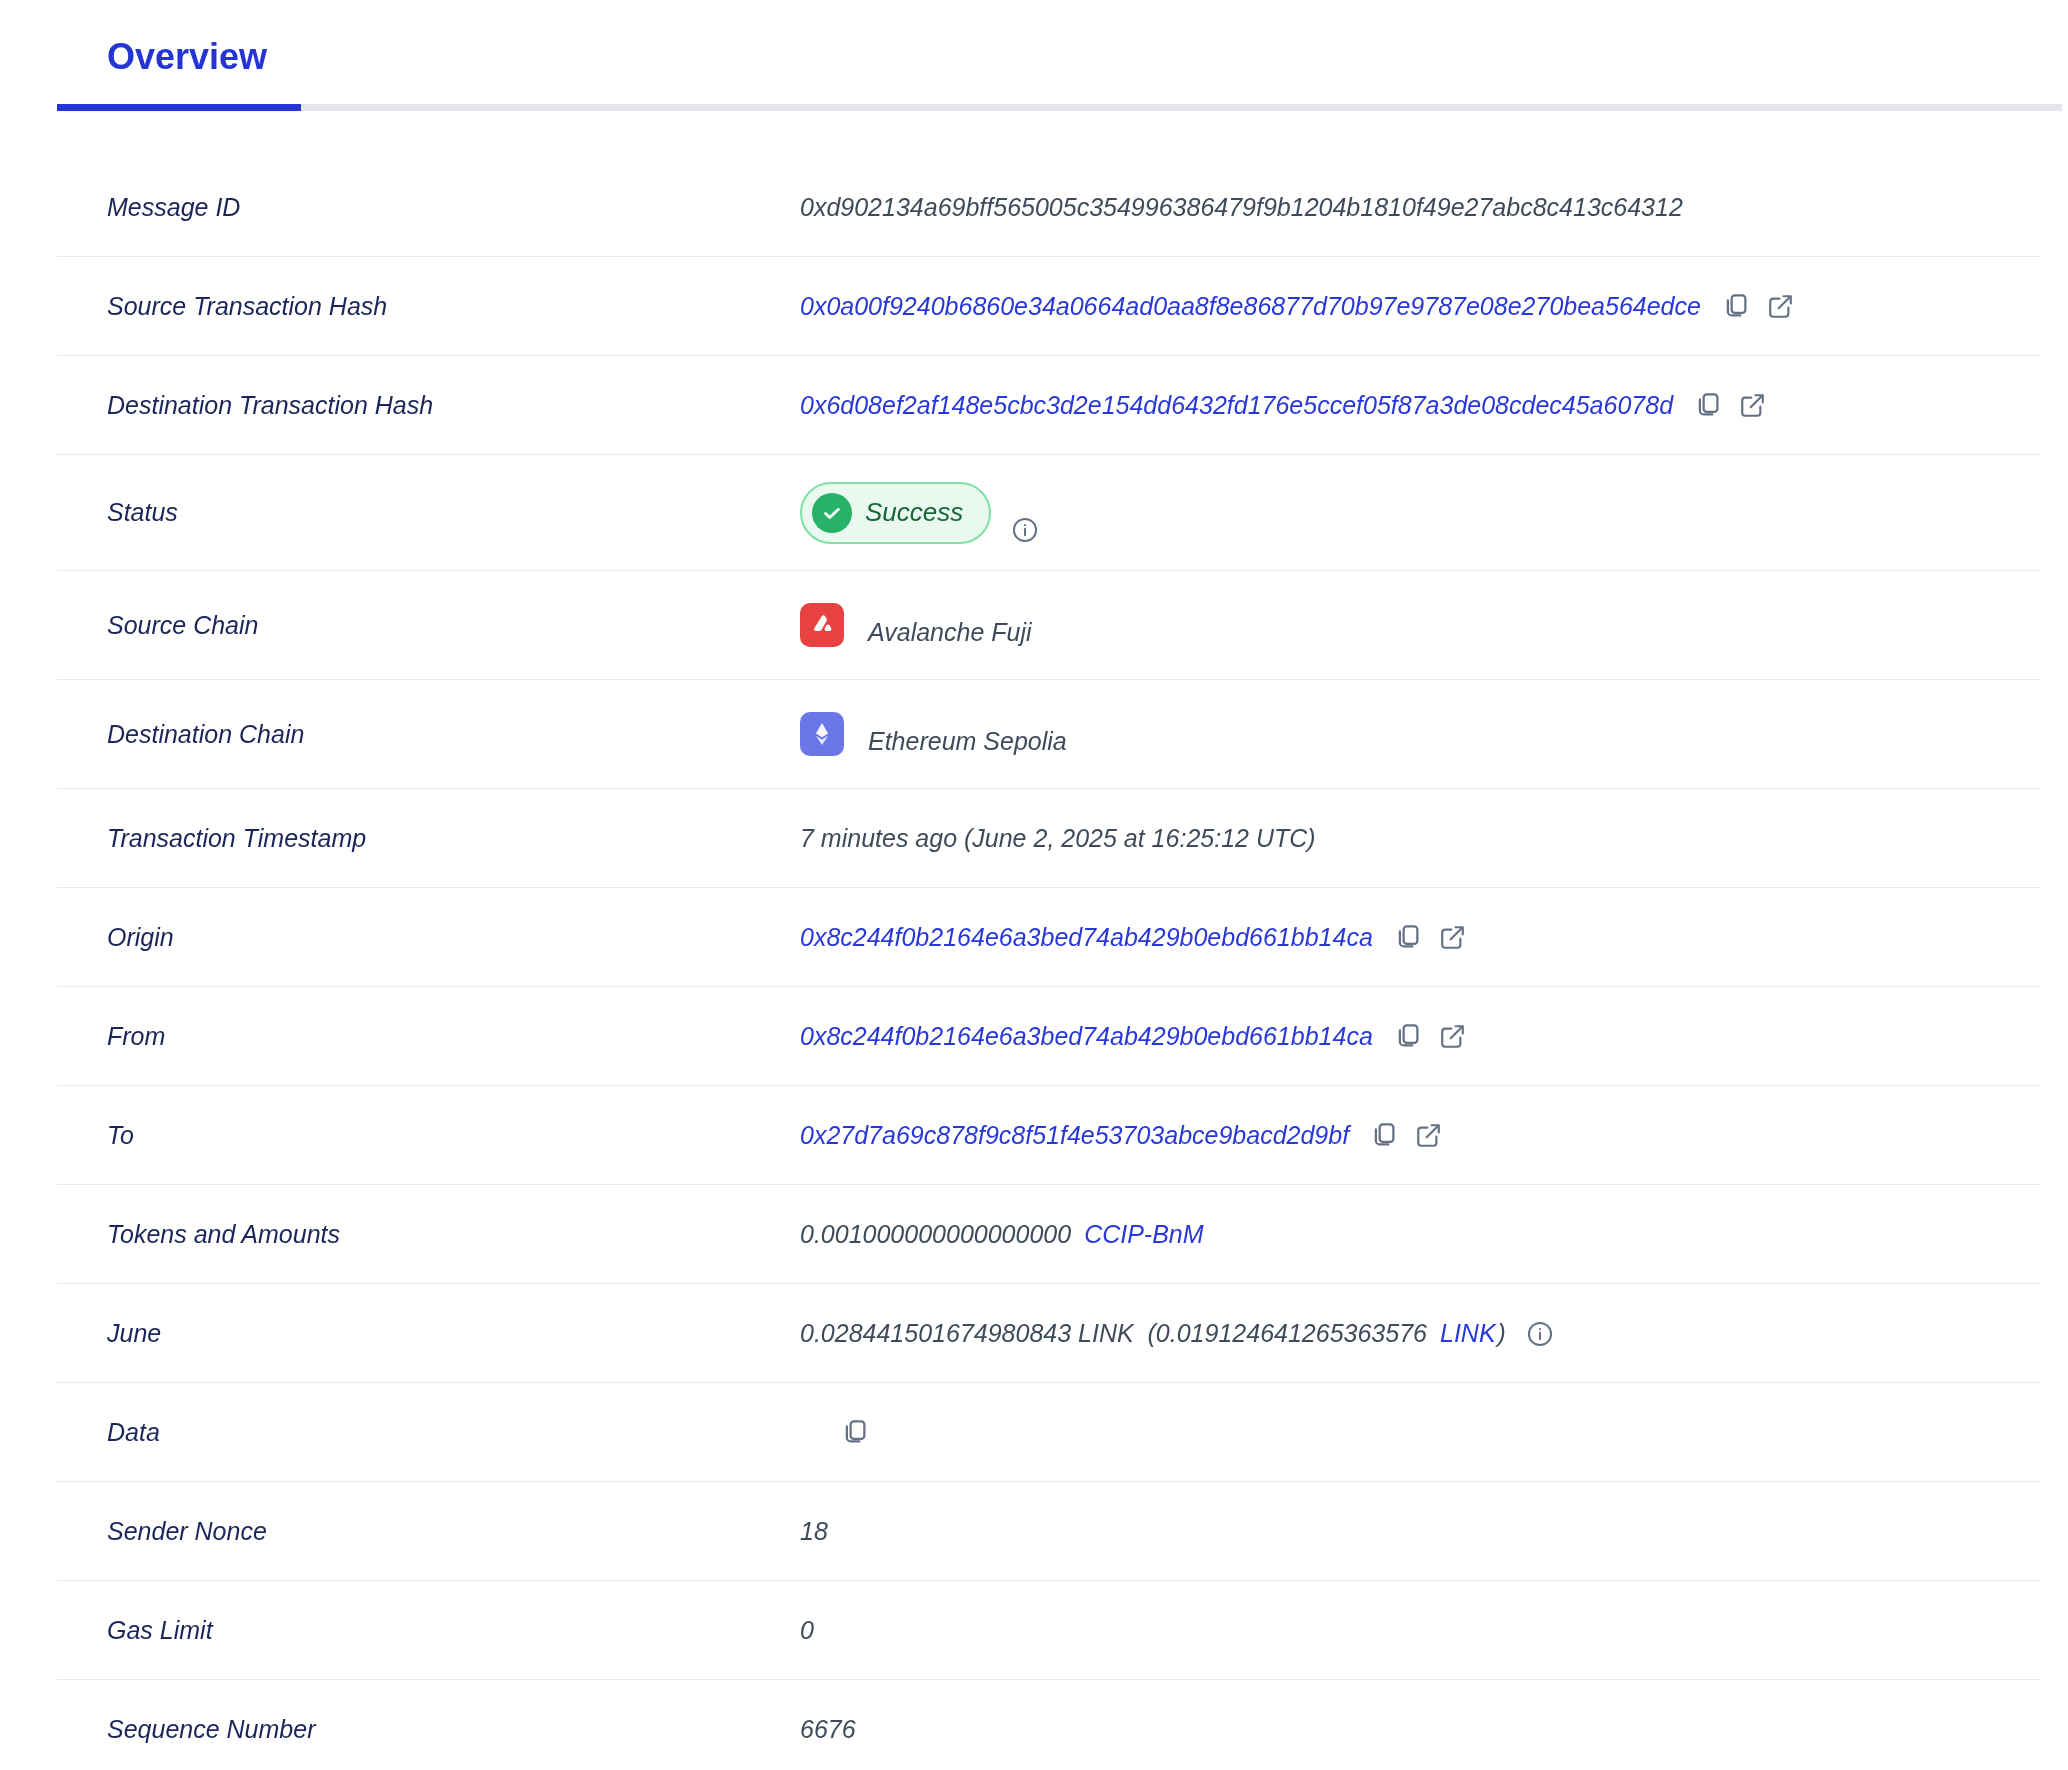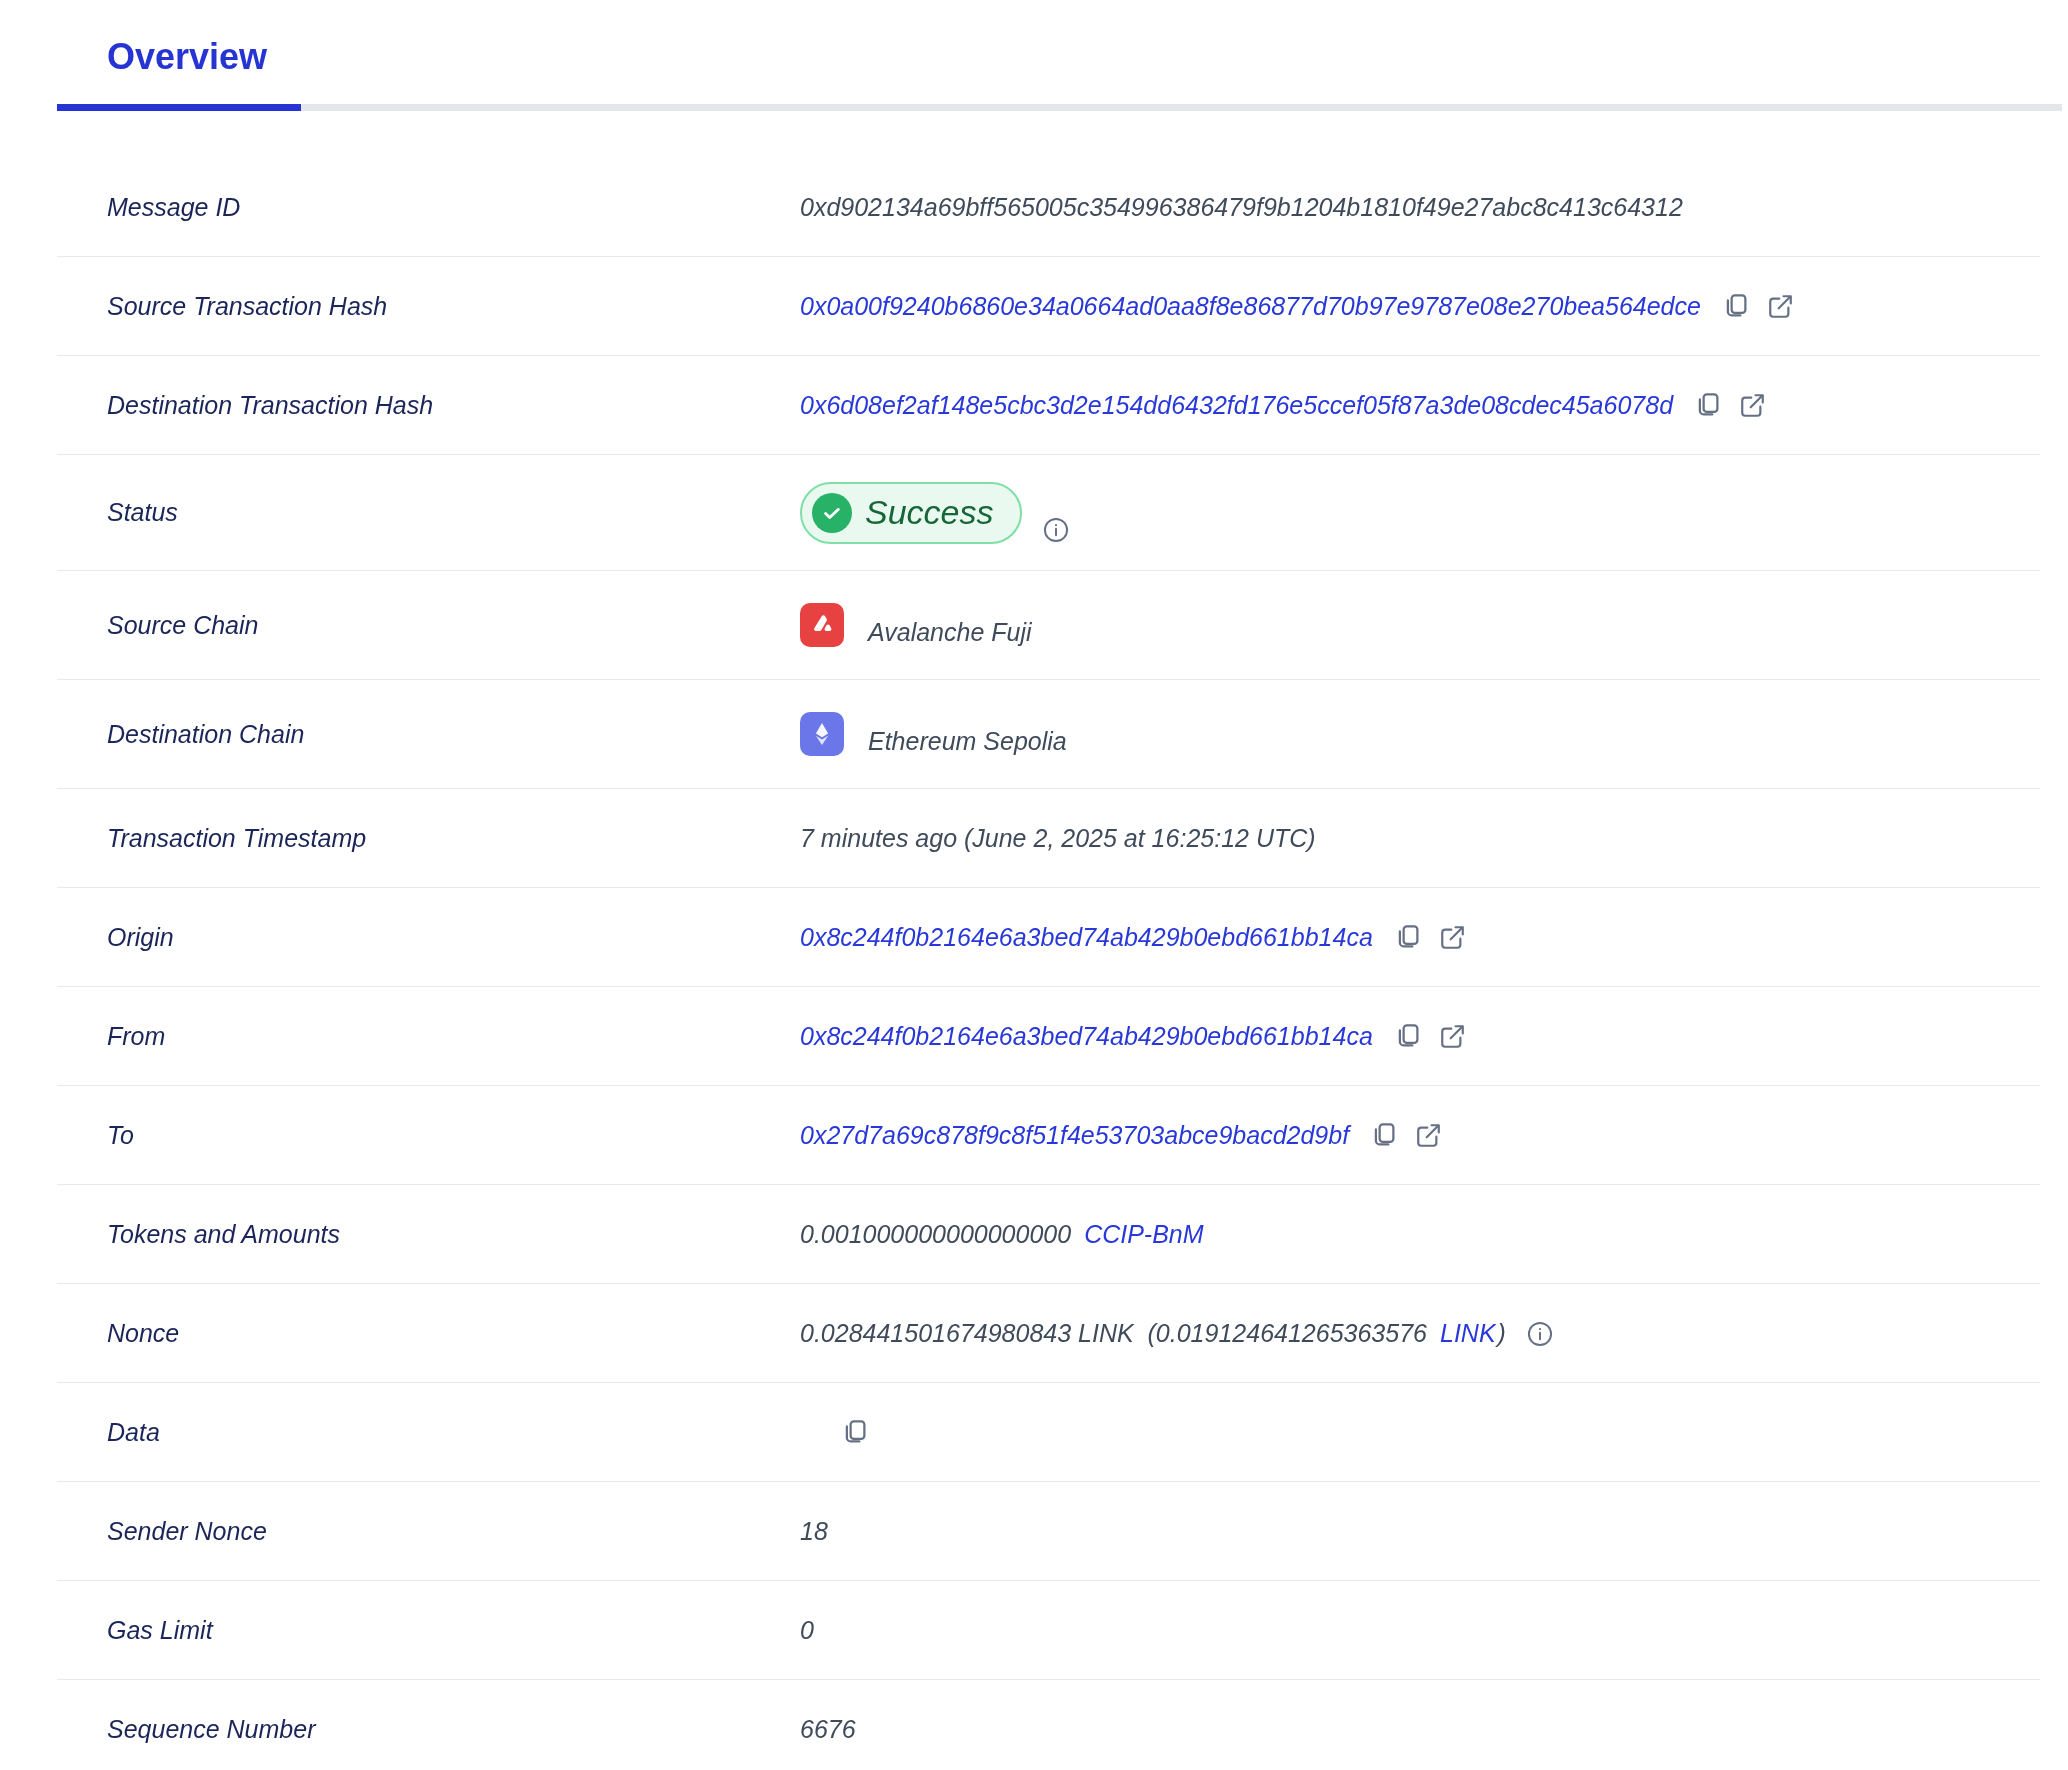--- a/index.html
+++ b/index.html
@@ -60,21 +60,21 @@
     background:none;border:none;padding:0;margin-left:20px;cursor:pointer;
     display:inline-flex;align-items:center;color:var(--icon);
   }
   .icon-btn + .icon-btn{margin-left:15px}
   .ic{display:inline-flex}
   .ic svg{display:block}
   .badge{
     display:inline-flex;align-items:center;gap:13px;
     background:var(--badge-bg);border:2px solid var(--badge-border);
     border-radius:34px;padding:9px 26px 9px 10px;
-    color:var(--badge-text);font-size:34px;
+    color:var(--badge-text);font-size:26px;
   }
   .badge-check{
     width:40px;height:40px;border-radius:50%;background:var(--badge-check);
     display:inline-flex;align-items:center;justify-content:center;flex:none;
   }
   .chain-badge{
     width:44px;height:44px;border-radius:10px;flex:none;
     display:inline-flex;align-items:center;justify-content:center;margin-right:24px;
   }
   .indent{display:inline-block;width:20px}
@@ -264,21 +264,21 @@
       </div>
     </div>
     <div class="row">
       <div class="label">Tokens and Amounts</div>
       <div class="value">
         <span class="plain">0.001000000000000000</span>
         <a class="link">CCIP-BnM</a>
       </div>
     </div>
     <div class="row">
-      <div class="label">Nonce</div>
+      <div class="label">June</div>
       <div class="value">
         <span class="plain">0.028441501674980843 LINK  (0.019124641265363576</span>
         <a class="link">LINK</a>
         <span class="plain tight">)</span>
         <button class="icon-btn">
           <span class="ic">
             <svg width="28" height="28" viewBox="0 0 24 24" fill="none" stroke="currentColor" stroke-width="1.7" stroke-linecap="round">
               <circle cx="12" cy="12" r="9.5"></circle>
               <line x1="12" y1="11" x2="12" y2="16.5"></line>
               <line x1="12" y1="7.8" x2="12" y2="7.9"></line>

